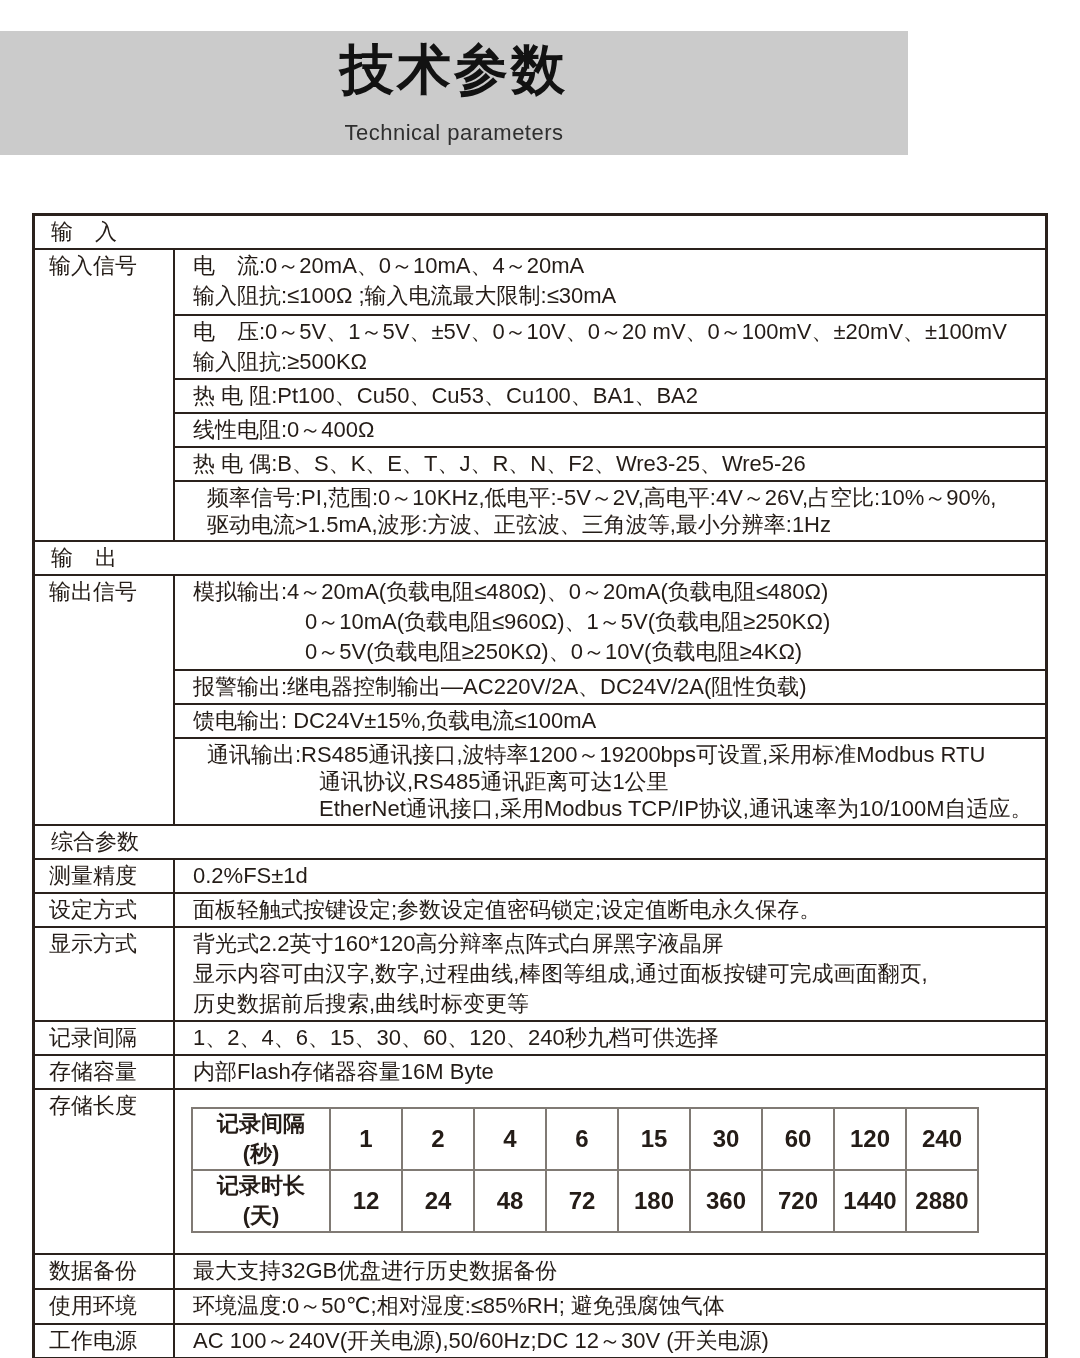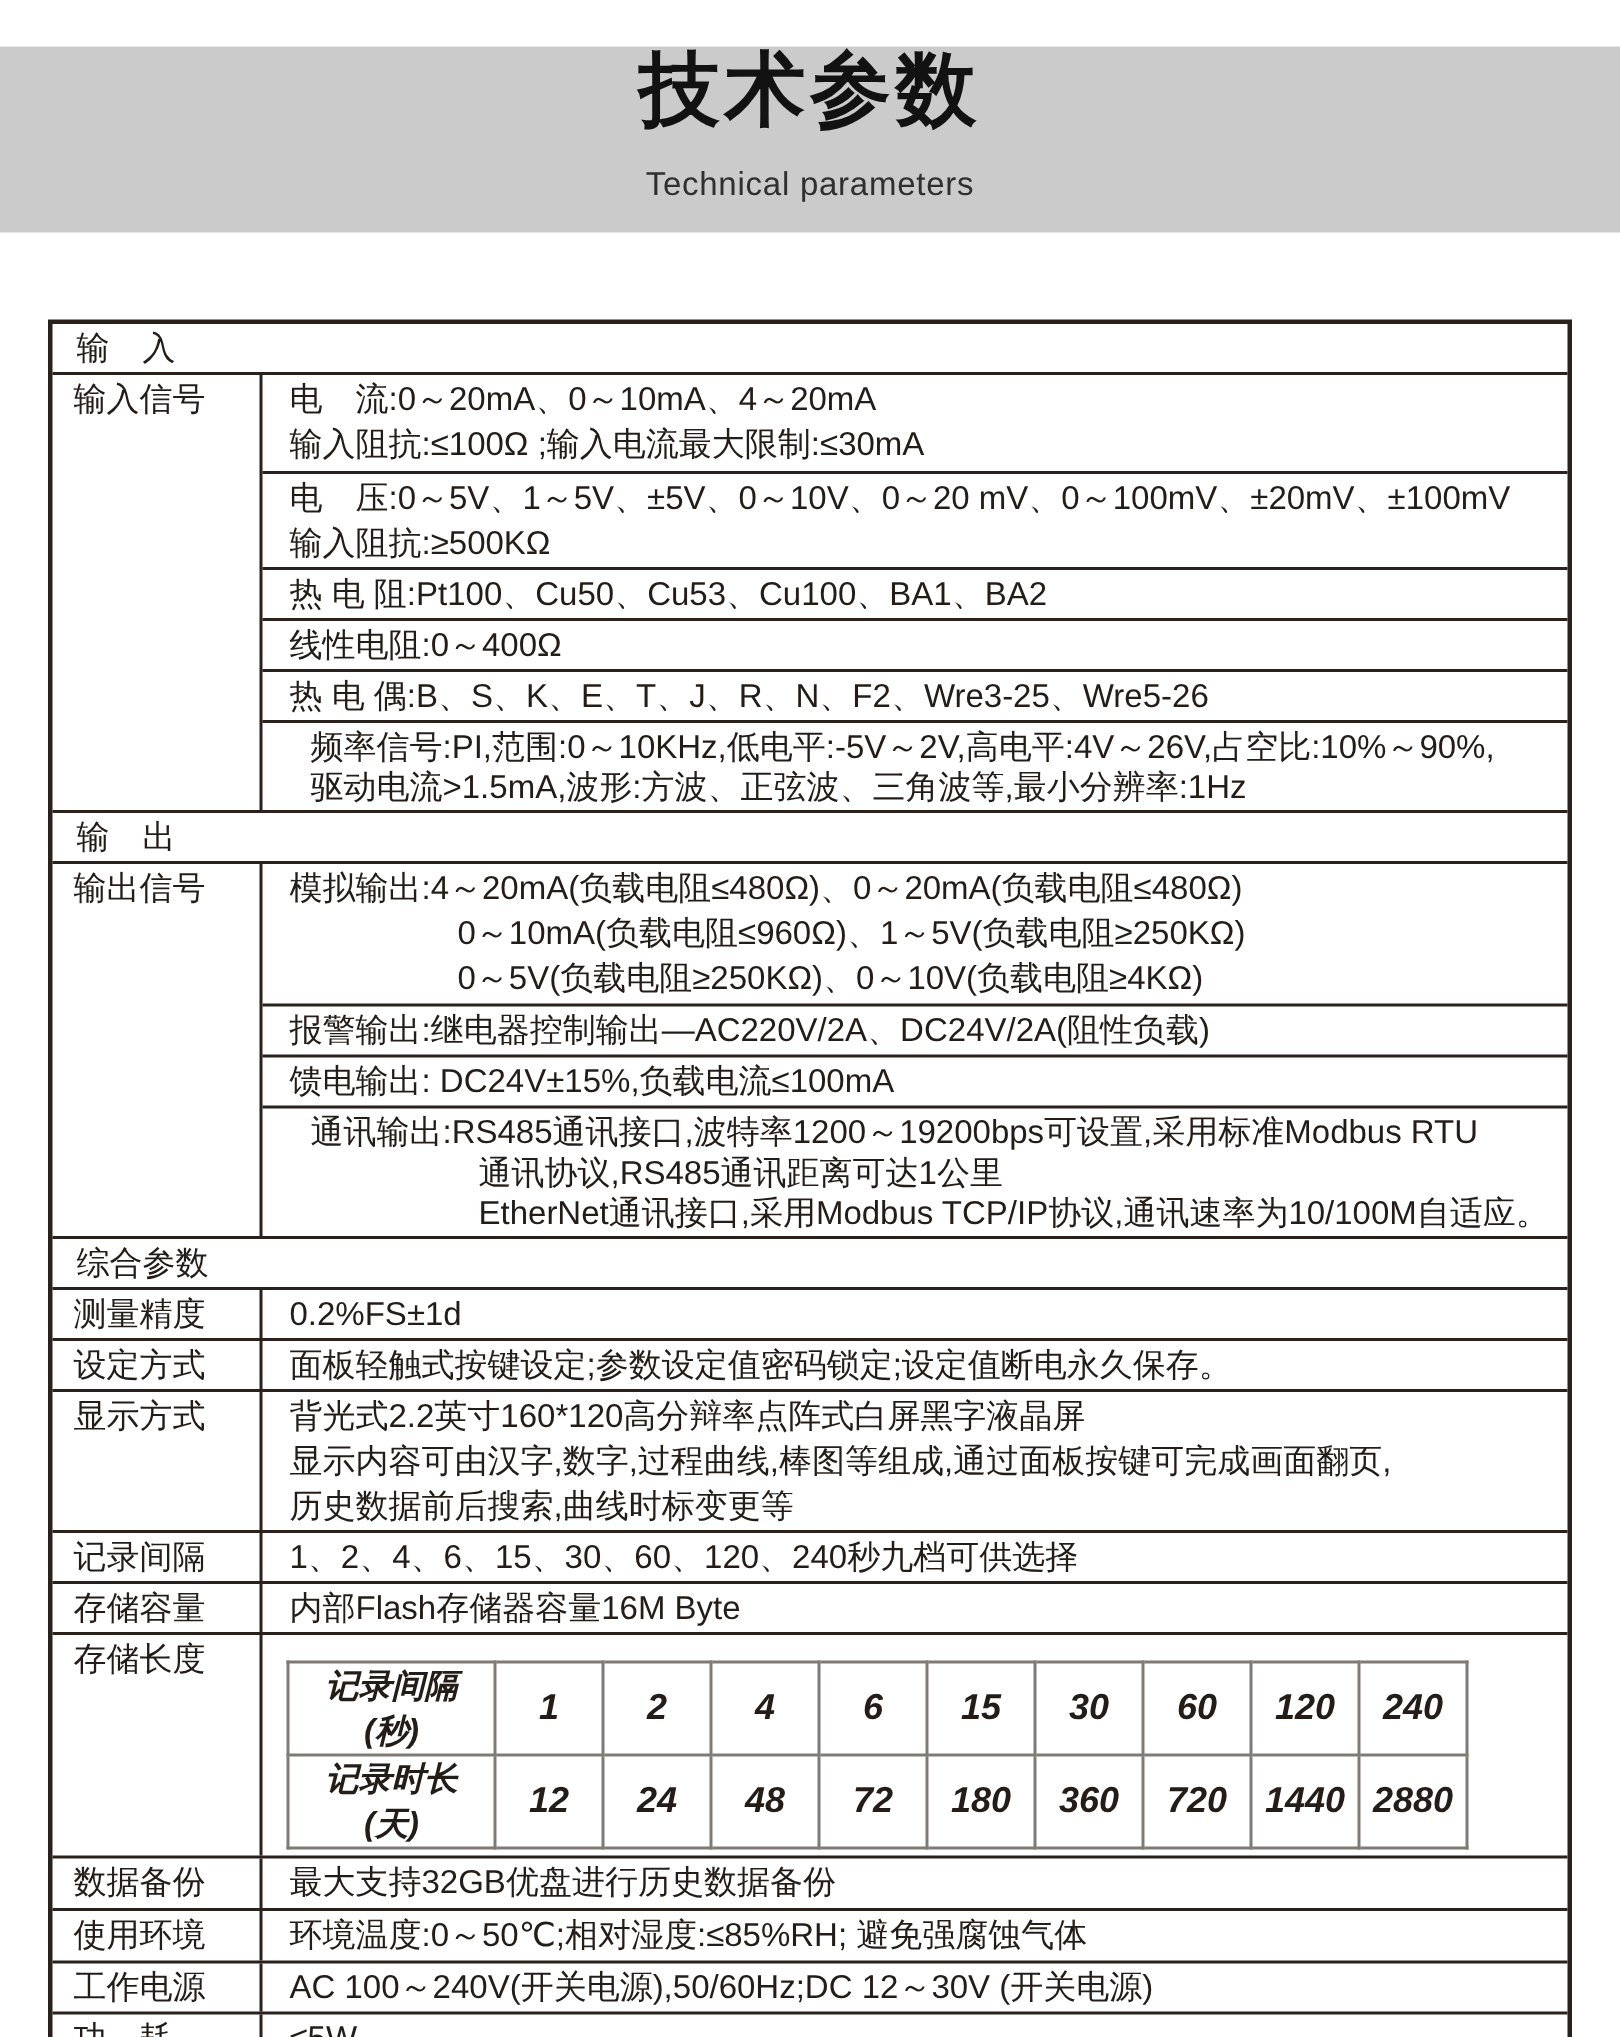--- a/index.html
+++ b/index.html
@@ -10,23 +10,23 @@
   }
   *{margin:0;padding:0;box-sizing:border-box;}
   html,body{background:#ffffff;}
   body{
     width:1080px;height:1358px;position:relative;overflow:hidden;
     font-family:"Liberation Sans","DejaVu Sans",sans-serif;
     color:var(--text);
   }
   
   .title-band{
-    position:absolute;left:0;top:31px;width:1080px;height:124px;
+    position:absolute;left:0;top:31px;width:908px;height:124px;
     background:var(--band);
-    display:flex;flex-direction:column;align-items:center;justify-content:flex-start;
+    display:flex;flex-direction:column;align-items:center;justify-content:center;
   }
   .page-title{
     font-size:54px;font-weight:700;color:#121212;letter-spacing:3px;line-height:1.1;
   }
   .page-subtitle{
     font-size:22px;font-weight:400;color:#2f2f2f;margin-top:20px;letter-spacing:0.5px;
   }
   
   .spec-table{
     position:absolute;left:32px;top:213px;width:1016px;
@@ -48,22 +48,22 @@
   .sub.tight{line-height:27px;padding-top:2px;padding-bottom:2px;padding-left:32px;}
   .line{white-space:nowrap;}
   .line.indent{padding-left:112px;}
   .simple-content{padding:1px 8px 1px 18px;line-height:30px;}
   .mh64{min-height:64px;} .mh62{min-height:62px;} .mh31{min-height:31px;}
   .mh30{min-height:30px;} .mh56{min-height:56px;} .mh93{min-height:93px;}
   .mh80{min-height:80px;} .mh32{min-height:32px;} .mh92{min-height:92px;}
   .mh33{min-height:33px;} .mh116{min-height:116px;}
   
   .storage-table{
-    border-collapse:collapse;margin:17px 0 4px 16px;
-    font-size:22px;font-weight:600;font-style:italic;
+    border-collapse:collapse;margin:17px 0 20px 16px;
+    font-size:22px;font-weight:600;
   }
   .storage-table td{
     border:2px solid var(--nline);
     height:41px;text-align:center;vertical-align:middle;
     padding:0 6px;
   }
   .storage-table td.rowhead{width:138px;font-weight:600;}
   .storage-table td.num{min-width:72px;font-size:24px;}
 </style>
 </head>

